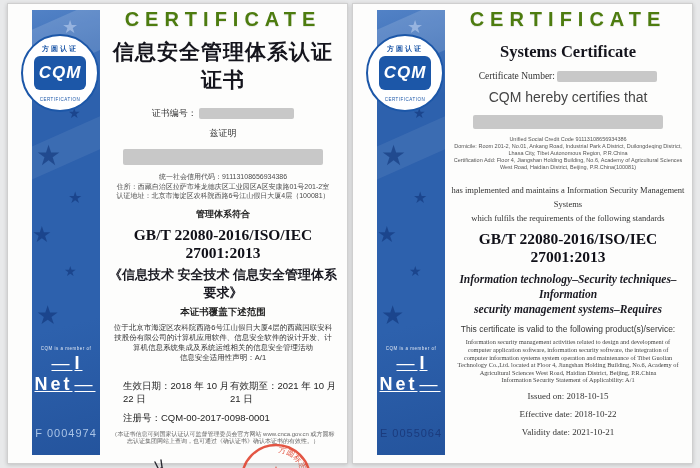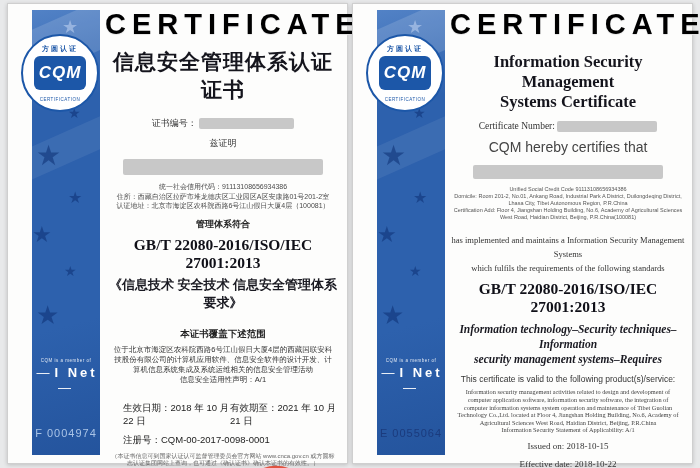--- a/index.html
+++ b/index.html
@@ -14,51 +14,51 @@
   .sidebar { position:absolute; left:24px; top:6px; bottom:8px; width:68px; overflow:hidden;
              background:linear-gradient(165deg,#5282c6 0%,#2d61ad 22%,#2d61ad 70%,#24549d 100%); }
   .band { position:absolute; width:160%; height:46px; background:rgba(255,255,255,.14); transform:rotate(-24deg); left:-20%; }
   .band.b1 { top:4px; } .band.b2 { top:120px; height:30px; background:rgba(255,255,255,.07); }
   .star { position:absolute; font-family:"DejaVu Sans", sans-serif; line-height:1; }
   .star.d { color:rgba(12,48,115,.55); }
   .star.l { color:rgba(195,214,242,.55); }
 
   .inet-block { position:absolute; bottom:60px; width:100%; text-align:center; color:#fff; }
   .member-note { font-size:4.5px; letter-spacing:.5px; color:rgba(255,255,255,.85); margin-bottom:2px; }
-  .inet-text { font-size:13px; font-weight:bold; letter-spacing:3px; }
+  .inet-text { font-size:18px; font-weight:bold; letter-spacing:3px; text-decoration:underline; }
   .inet-text::before, .inet-text::after { content:"\2014"; text-decoration:none; font-weight:normal; margin:0 2px; }
   .serial { position:absolute; bottom:16px; width:100%; text-align:center; font-size:11px; letter-spacing:1px; }
   .serial.light { color:#a9c3e6; }
   .serial.dark  { color:#1b3b7d; }
 
   
   .badge { position:absolute; left:13px; top:30px; width:78px; height:78px; border-radius:50%;
            background:#fff; border:2px solid #1c57a8; z-index:5; }
   .badge-top { position:absolute; top:8px; width:100%; text-align:center; font-size:7px; color:#1c57a8; font-weight:bold; letter-spacing:2px; }
   .badge-core { position:absolute; left:50%; top:50%; transform:translate(-50%,-50%); width:52px; height:34px;
                 background:#1c57a8; border-radius:6px; color:#fff; font-weight:bold; font-style:italic;
                 font-size:17px; display:flex; align-items:center; justify-content:center; letter-spacing:1px; }
   .badge-bottom { position:absolute; bottom:8px; width:100%; text-align:center; font-size:4.5px; color:#1c57a8; letter-spacing:.5px; }
 
   
   .content { position:absolute; left:97px; right:6px; top:4px; text-align:center; color:#222; }
-  .watermark { font-size:29px; font-weight:bold; letter-spacing:6px; color:#000000;
+  .watermark { font-size:20px; font-weight:bold; letter-spacing:6px; color:#4d7c0f;
                text-shadow:0 1px 1px #e5e5e5; }
   .redact { display:inline-block; background:#c8c8c8; border-radius:2px; vertical-align:middle; }
 
   
   .cn-title { margin-top:7px; font-size:21px; font-weight:bold; color:#15151d; letter-spacing:1px; }
   .cn-certno { margin-top:13px; font-size:9px; color:#333; }
   .cn-certify { margin-top:7px; font-size:9px; color:#333;text-align:center; }
   .cn-company-bar { margin-top:7px; }
   .cn-tiny { margin-top:7px; font-size:7px; line-height:9.5px; color:#4a4a4a; }
   .cn-conform { margin-top:7px; font-size:9px; font-weight:bold; color:#222;text-align:center; }
   .std-code { margin-top:5px; font-family:"Liberation Serif", serif; font-size:15.5px; font-weight:bold; color:#101018; }
   .cn-std-title { margin-top:4px; font-size:13px; font-weight:bold; color:#1a1a22; }
-  .cn-scope-head { margin-top:16px; font-size:9.5px; font-weight:bold; color:#222; }
+  .cn-scope-head { margin-top:4px; font-size:9.5px; font-weight:bold; color:#222; }
   .cn-scope { margin-top:4px; padding:0 8px; font-size:7.5px; line-height:10px; color:#333; }
   .cn-soa { font-size:7.5px; color:#333; }
   .cn-dates { display:flex; justify-content:space-between; margin-top:17px; padding:0 4px 0 18px; font-size:9.5px; color:#222; text-align:left; }
   .cn-reg { margin-top:6px; padding-left:18px; text-align:left; font-size:9.5px; color:#222; }
   .cn-footnote { margin-top:6px; padding:0 4px; font-size:6px; line-height:7.5px; color:#666; }
 
   .sig-seal-row { position:relative; height:76px; margin-top:2px; }
   .sig-svg { position:absolute; left:28px; top:8px; }
   .seal { position:absolute; right:28px; top:-6px; }
 
@@ -175,21 +175,20 @@
 
     <div class="badge">
       <div class="badge-top">方圆认证</div>
       <div class="badge-core">CQM</div>
       <div class="badge-bottom">CERTIFICATION</div>
     </div>
 
     <div class="content">
       <div class="watermark">CERTIFICATE</div>
       <div class="en-title">
-        <div>Information Security Management</div>
         <div>Systems Certificate</div>
       </div>
       <div class="en-certno">
         <span>Certificate Number:</span>
         <span class="redact" style="width:100px;height:11px;"></span>
       </div>
       <div class="en-certify">CQM hereby certifies that</div>
       <div class="en-company-bar">
         <span class="redact" style="width:190px;height:14px;"></span>
       </div>

